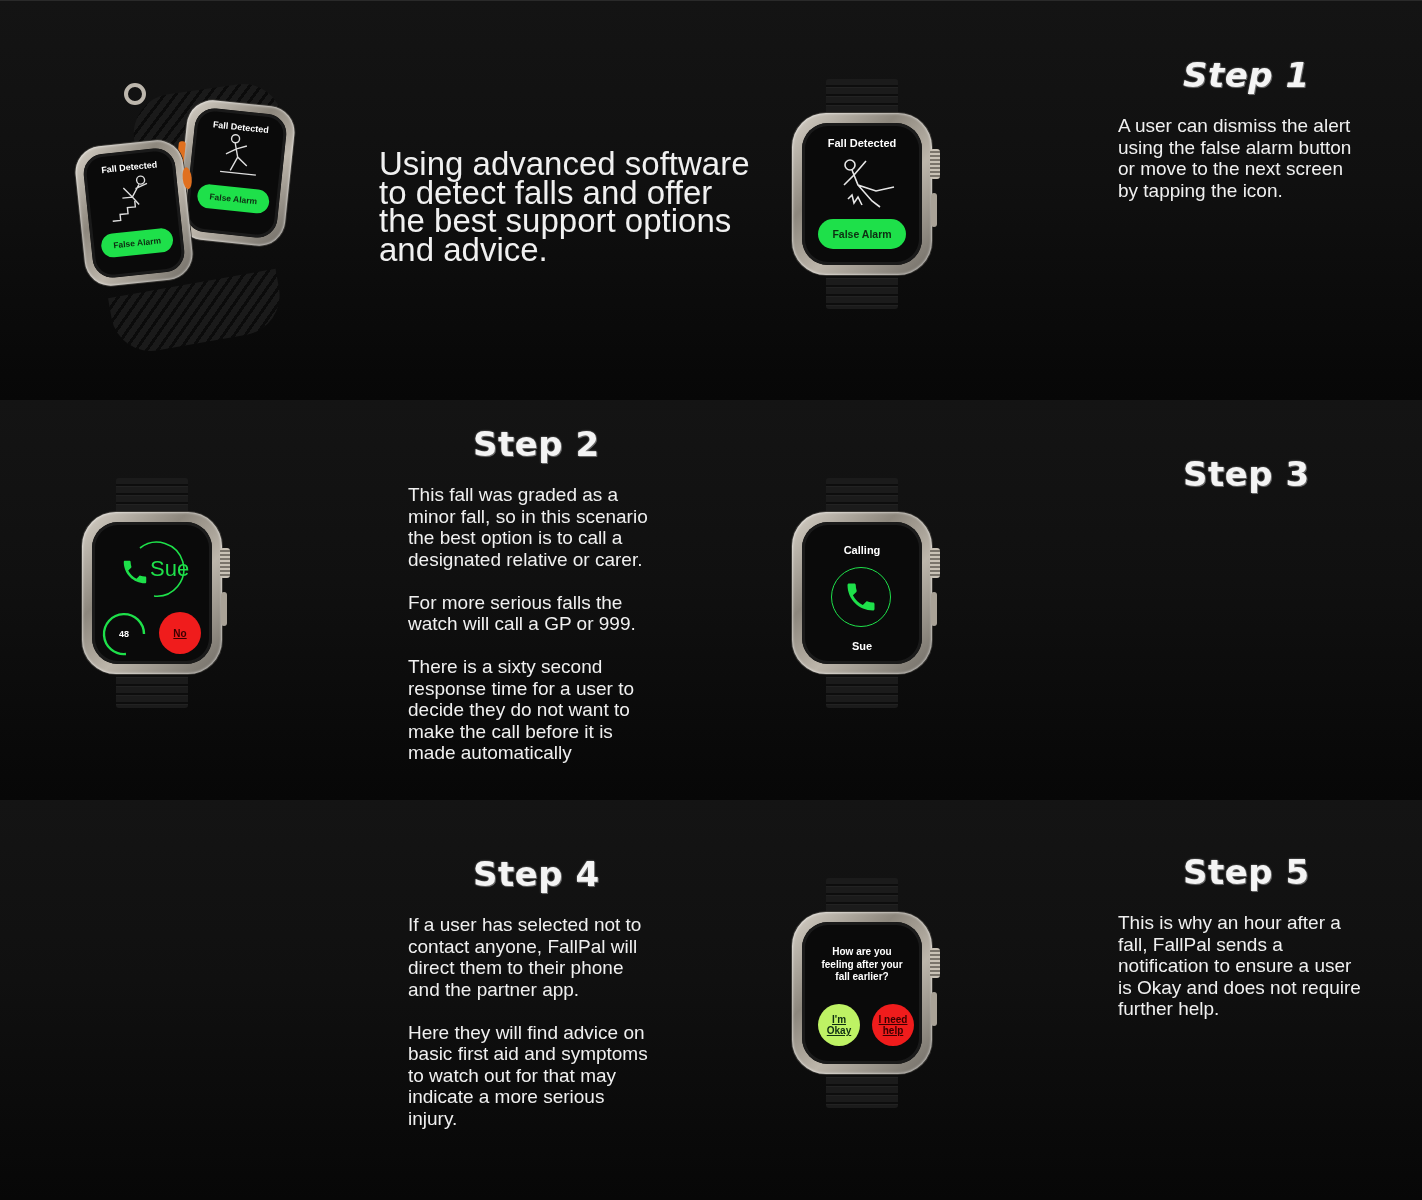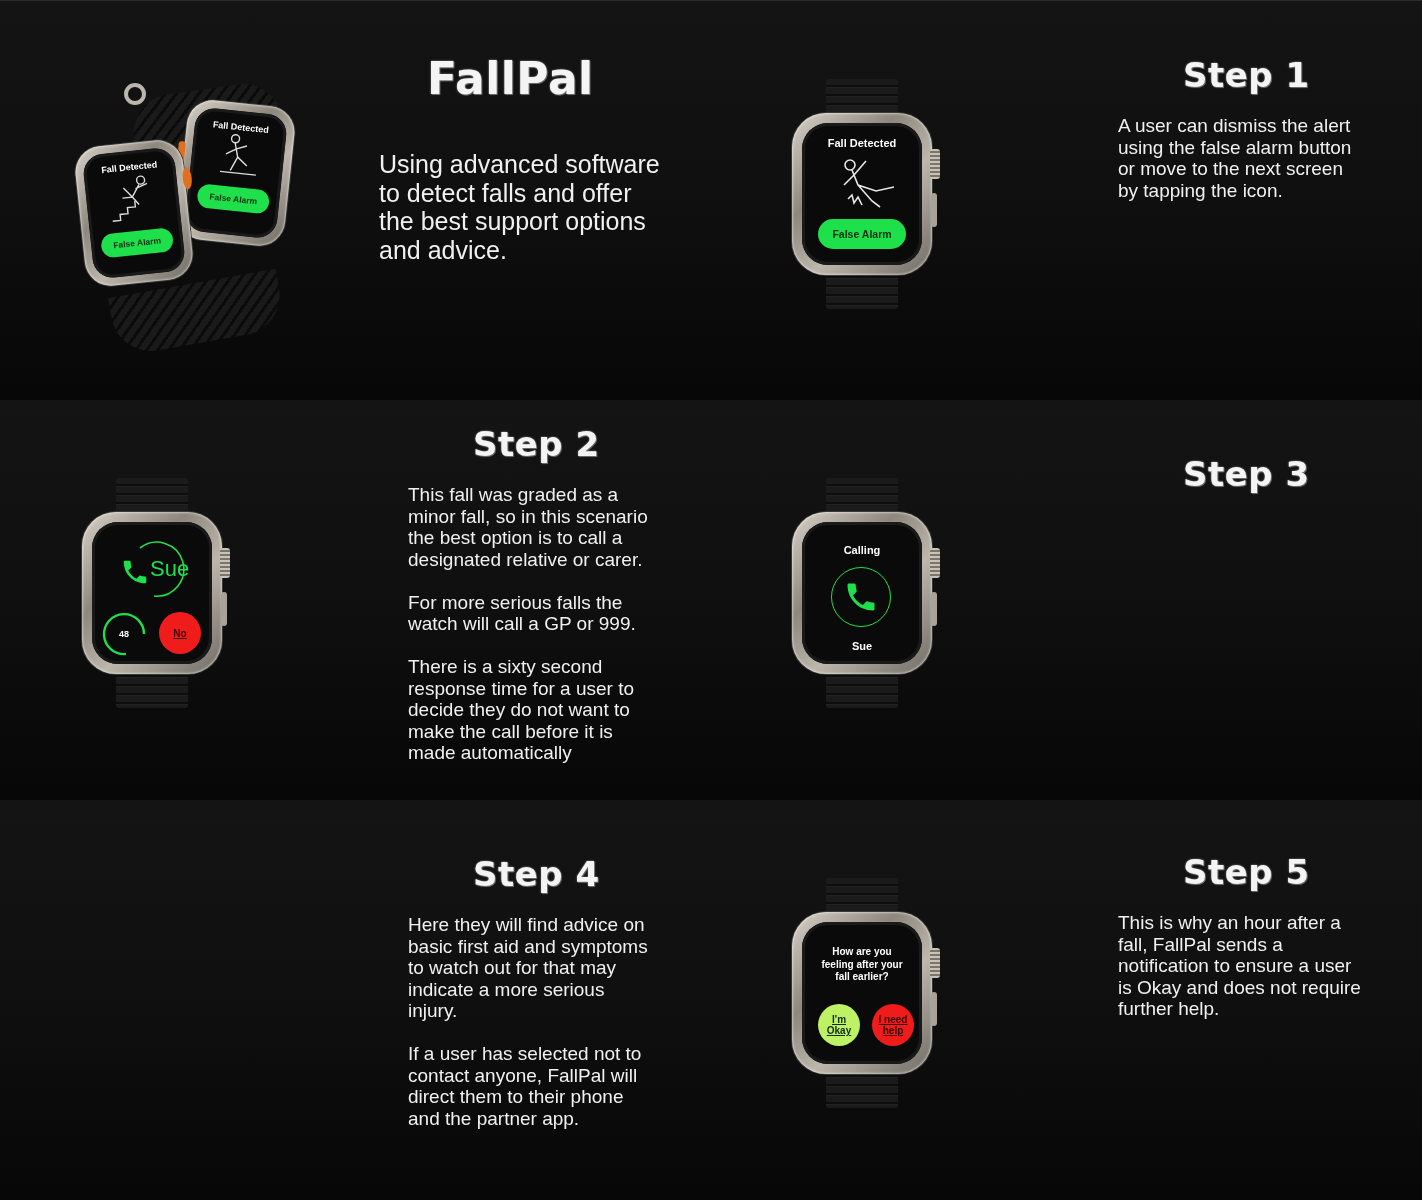--- a/index.html
+++ b/index.html
@@ -13,21 +13,21 @@
   .row-3 { top: 800px; }
 
   .heading { position: absolute; font-family: "DejaVu Sans", sans-serif; font-weight: bold;
              color: #f4f4f4; text-shadow: 1px 1px 0 #666, 0 0 2px #999; letter-spacing: 0.5px; }
   .heading.brand { font-size: 44px; }
   .heading.step { font-size: 34px; }
 
   .desc { position: absolute; font-size: 19px; line-height: 21.5px; color: #f0f0f0; }
   .desc .para { white-space: pre-line; margin-bottom: 21.5px; }
   .desc .para:last-child { margin-bottom: 0; }
-  .desc.lead { font-size: 25px; line-height: 28.5px; }
+  .desc.lead { font-size: 33px; line-height: 28.5px; }
 
   
   .watch { position: absolute; width: 150px; height: 230px; }
   .band { position: absolute; left: 39px; width: 72px; height: 48px;
           background: repeating-linear-gradient(180deg, #1b1b1b 0 6px, #0d0d0d 6px 8px, #222 8px 9px); border-radius: 3px; }
   .band.top { top: 0; }
   .band.bottom { bottom: 0; }
   .case { position: absolute; left: 5px; top: 34px; width: 140px; height: 162px; border-radius: 34px;
           background: linear-gradient(135deg, #d8d2c8 0%, #8d877d 35%, #bdb6ab 60%, #6e6a63 100%);
           box-shadow: 0 0 0 1px #3a3834, inset 0 0 3px #fff; }
@@ -78,21 +78,20 @@
         <svg style="position:absolute;left:22px;top:24px;" width="48" height="46" viewBox="0 0 48 46" fill="none" stroke="#ddd" stroke-width="1.4">
           <circle cx="34" cy="6" r="4"></circle>
             <path d="M32 10 L24 22 L14 22 M24 22 L30 30 M28 14 L40 10 M24 22 L16 12"></path>
             <path d="M2 44 H10 V38 H18 V32 H26 V26"></path>
         </svg>
         <div class="pill" style="left:10px;right:10px;top:80px;height:24px;font-size:8.5px;">False Alarm</div>
       </div>
     </div>
   </div>
 
-  <h1 class="heading brand" style="left:427px;top:52px;">FallPal</h1>
   <div class="desc lead" style="left:379px;top:149px;">
     <p class="para">Using advanced software
 to detect falls and offer
 the best support options
 and advice.</p>
   </div>
 
   <div class="watch" style="left:787px;top:78px;">
     <div class="band top"></div>
     <div class="band bottom"></div>
@@ -104,21 +103,21 @@
         <svg style="position:absolute;left:34px;top:32px;cursor:pointer;" width="64" height="56" viewBox="0 0 64 56" fill="none" stroke="#e6e6e6" stroke-width="1.6">
           <circle cx="14" cy="10" r="5"></circle>
           <path d="M16 15 L22 30 L40 36 L58 32 M22 30 L36 46 L44 52 M18 20 L30 6 M18 20 L8 30"></path>
           <path d="M12 44 L16 40 L18 48 L22 42 L26 50"></path>
         </svg>
         <div class="pill" style="top:96px;">False Alarm</div>
       </div>
     </div>
   </div>
 
-  <h2 class="heading step" style="left:1183px;top:54px;">Step 1</h2>
+  <h2 class="heading step" style="left:1183px;top:54px;font-style:italic;">Step 1</h2>
   <div class="desc" style="left:1118px;top:114px;">
     <p class="para">A user can dismiss the alert
 using the false alarm button
 or move to the next screen
 by tapping the icon.</p>
   </div>
 </section>
 
 <section class="row row-2">
 
@@ -179,29 +178,29 @@
   </div>
 
   <h2 class="heading step" style="left:1183px;top:54px;">Step 3</h2>
 </section>
 
 <section class="row row-3">
 
 
   <h2 class="heading step" style="left:473px;top:54px;">Step 4</h2>
   <div class="desc" style="left:408px;top:114px;">
+    <p class="para">If a user has selected not to
+contact anyone, FallPal will
+direct them to their phone
+and the partner app.</p>
     <p class="para">Here they will find advice on
 basic first aid and symptoms
 to watch out for that may
 indicate a more serious
 injury.</p>
-    <p class="para">If a user has selected not to
-contact anyone, FallPal will
-direct them to their phone
-and the partner app.</p>
   </div>
 
   <div class="watch" style="left:787px;top:78px;">
     <div class="band top"></div>
     <div class="band bottom"></div>
     <div class="case">
       <div class="crown"></div>
       <div class="side-btn"></div>
       <div class="screen">
         <div class="scr-text" style="top:24px;white-space:pre-line;font-size:10px;line-height:12.5px;">How are you

